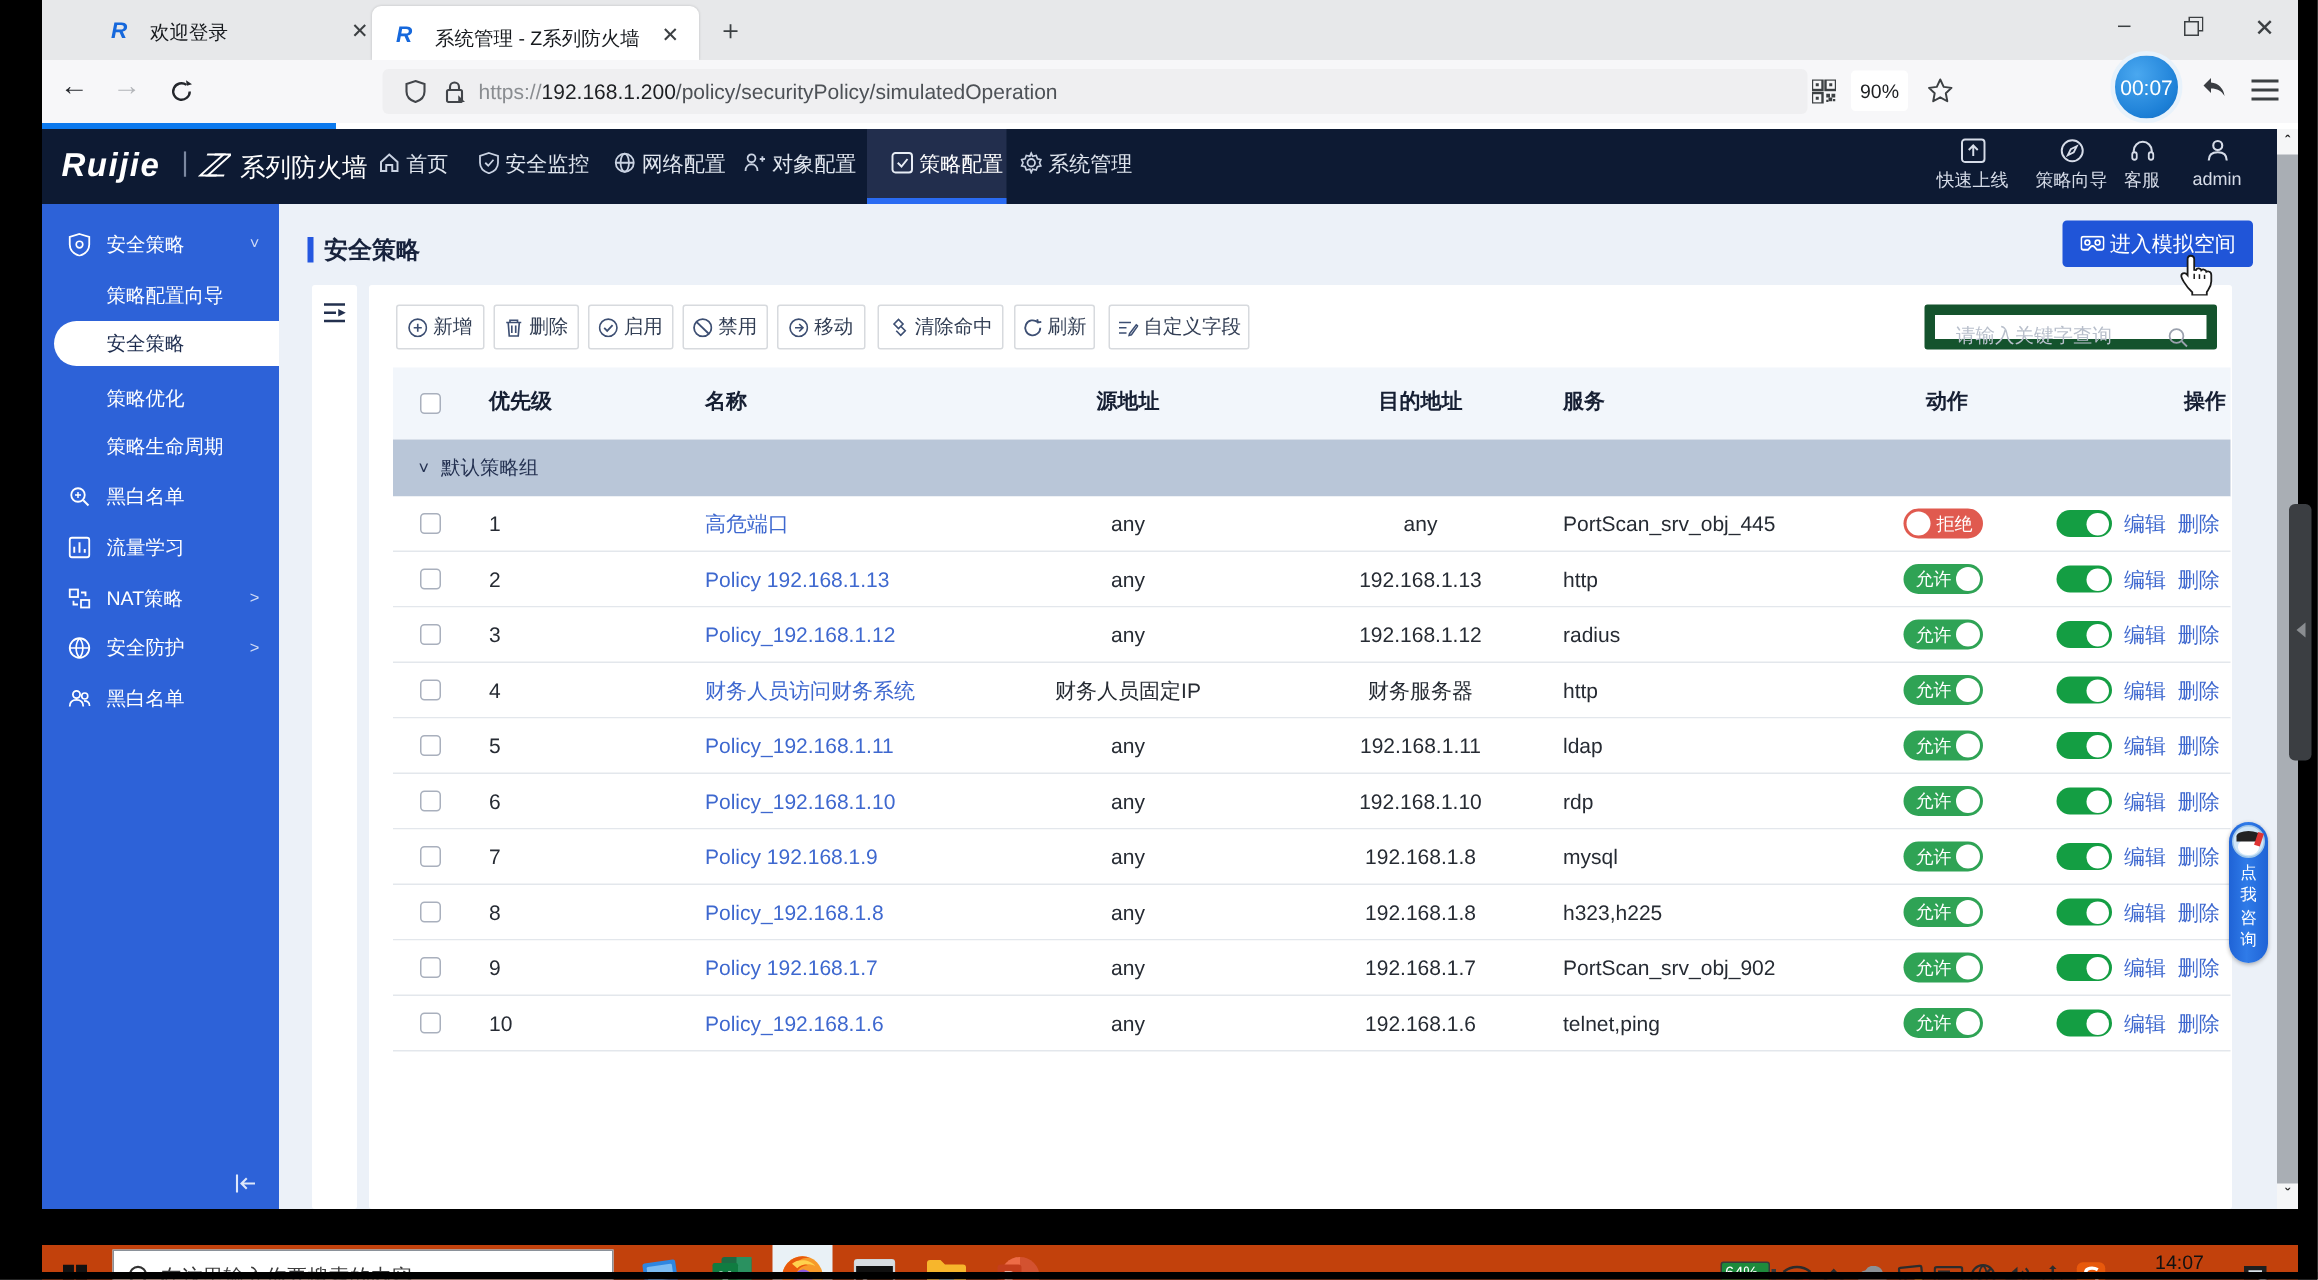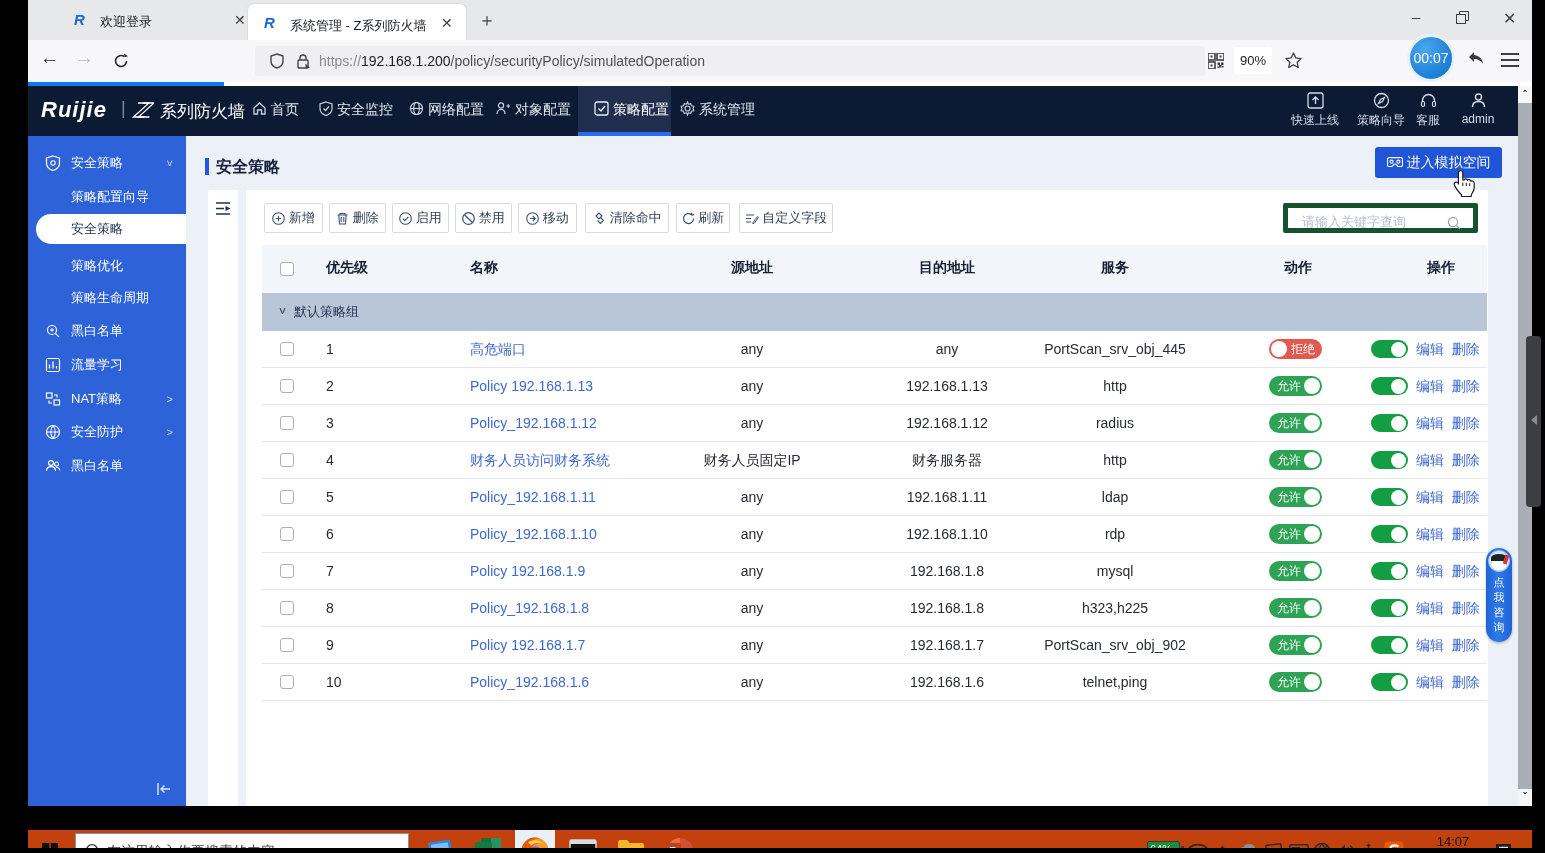--- a/index.html
+++ b/index.html
@@ -38,31 +38,31 @@
   .sb-sel { position:absolute; left:8px; top:78px; width:150px; height:30px; background:#fff; border-radius:15px 0 0 15px; color:#1c2b4d; line-height:30px; }
   
   #content { position:absolute; left:158px; top:136px; width:1346px; height:670px; background:#ecf1f8; }
   #ttlbar { position:absolute; left:19px; top:22px; width:4px; height:17px; background:#2457e0; }
   #ttl { position:absolute; left:30px; top:21px; font-size:16px; font-weight:bold; color:#17223c; }
   #simbtn { position:absolute; left:1189px; top:11px; width:127px; height:31px; background:#2055d8; border-radius:3px; color:#fff; font-size:14px; text-align:center; line-height:31px; }
   #iconpanel { position:absolute; left:22px; top:54px; width:30px; height:616px; background:#fff; border-radius:2px; }
   #panel { position:absolute; left:60px; top:54px; width:1242px; height:616px; background:#fff; border-radius:2px; }
   
   .tbtn { position:absolute; top:13px; height:30px; border:1px solid #d7dade; border-radius:2px; background:#fff; color:#333f55; font-size:13px; line-height:28px; text-align:center; white-space:nowrap; }
-  #srch { position:absolute; left:1037px; top:13px; width:195px; height:30px; border:5px solid #14532d; border-radius:2px; background:#fff; color:#b8bfcb; font-size:13px; line-height:28px; padding-left:14px; }
+  #srch { position:absolute; left:1037px; top:13px; width:195px; height:30px; border:7px solid #14532d; border-radius:2px; background:#fff; color:#b8bfcb; font-size:13px; line-height:28px; padding-left:14px; }
   
   #thead { position:absolute; left:16px; top:55px; width:1225px; height:48px; background:#f2f6fb; color:#161f33; font-weight:bold; font-size:14px; }
   #grow { position:absolute; left:16px; top:103px; width:1225px; height:38px; background:#b9c6d8; color:#253252; font-size:13px; line-height:38px; }
   .trow { position:absolute; left:16px; width:1225px; height:37px; border-bottom:1px solid #e3e7ec; background:#fff; font-size:14px; color:#262b33; }
   .cb { position:absolute; width:14px; height:14px; border:1px solid #a9b0bd; border-radius:3px; background:#fff; }
   .c-pri { position:absolute; left:64px; width:120px; text-align:left; }
   .c-name { position:absolute; left:208px; color:#3e68cf; }
   .c-src { position:absolute; left:430px; width:120px; text-align:center; }
   .c-dst { position:absolute; left:620px; width:130px; text-align:center; }
-  .c-svc { position:absolute; left:763px; width:180px; text-align:center; }
+  .c-svc { position:absolute; left:780px; width:180px; }
   .c-act { position:absolute; left:1007px; width:54px; }
   .lh { line-height:37px; }
   .pill { display:inline-block; position:relative; width:53px; height:20px; border-radius:10px; vertical-align:middle; }
   .pill .kn { position:absolute; top:2px; width:16px; height:16px; border-radius:50%; background:#fff; }
   .pill .tx { position:absolute; top:0; color:#fff; font-size:12px; line-height:20px; }
   .pgreen { background:#2fa355; } .pgreen .kn { right:2px; } .pgreen .tx { left:8px; }
   .pred { background:#e05a4f; } .pred .kn { left:2px; } .pred .tx { left:22px; }
   .tog { display:inline-block; position:relative; width:37px; height:18px; border-radius:9px; background:#149e43; vertical-align:middle; }
   .tog .kn { position:absolute; top:1.5px; right:2px; width:15px; height:15px; border-radius:50%; background:#fff; }
   .oplink { color:#3e68cf; }
@@ -323,21 +323,21 @@
               <path d="M9.5 9.5 L13 13" stroke="#9aa1ad" stroke-width="1.2"></path>
             </svg></div>
         <div id="thead">
           <div class="cb" style="left:18px;top:17px"></div>
           <div class="c-pri" style="top:14px">优先级</div>
           <div class="c-name" style="top:14px;color:#161f33">名称</div>
           <div class="c-src" style="top:14px">源地址</div>
           <div class="c-dst" style="top:14px">目的地址</div>
           <div class="c-svc" style="top:14px">服务</div>
           <div class="abs" style="left:1009px;top:14px;width:54px;text-align:center">动作</div>
-          <div class="abs" style="left:1133px;top:14px;width:60px;text-align:right">操作</div>
+          <div class="abs" style="left:1194px;top:14px;width:60px;text-align:left">操作</div>
         </div>
         <div id="grow">
             <span style="position:absolute;left:17px;font-size:12px">˅</span>
             <span style="position:absolute;left:32px">默认策略组</span>
           </div>
 
         <div class="trow" style="top:141px">
           <div class="cb" style="left:18px;top:11px"></div>
             <div class="c-pri lh">1</div>
           <div class="c-name lh">高危端口</div>

